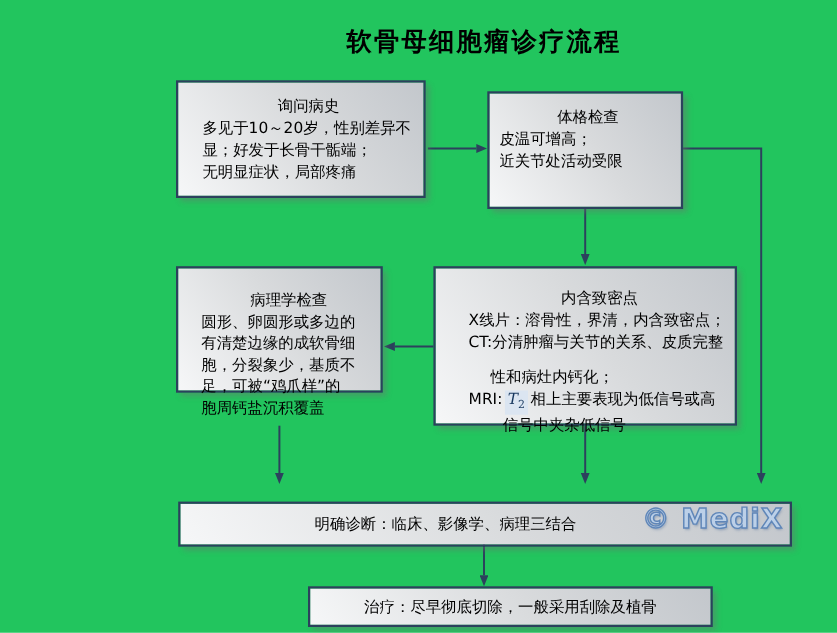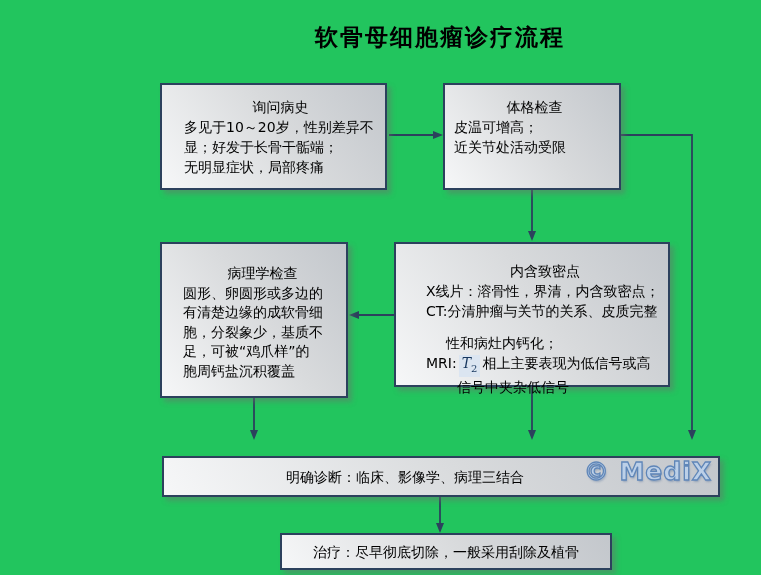--- a/index.html
+++ b/index.html
@@ -14,43 +14,43 @@
 
   .flowbox {
     position:absolute;
     border:2px solid #2c415d;
     background:linear-gradient(235deg,#c3c7cc 0%,#d8dadc 45%,#f6f7f8 100%);
     box-shadow:4px 4px 5px rgba(110,110,110,0.45);
     color:#000; font-size:14px; line-height:20px;
   }
   .flowbox .heading { text-align:center; }
 
-  .box-history   { left:160px; top:83px;  width:227px; height:107px; padding:12px 8px 0 22px; }
+  .box-history   { left:160px; top:73px;  width:227px; height:107px; padding:12px 8px 0 22px; }
   .box-physical  { left:443px; top:83px;  width:178px; height:107px; padding:12px 4px 0 9px; }
   .box-imaging   { left:394px; top:242px; width:276px; height:145px; padding:17px 4px 0 30px; }
-  .box-pathology { left:160px; top:242px; width:188px; height:156px; padding:20px 4px 0 21px; line-height:19.5px; }
+  .box-pathology { left:160px; top:242px; width:188px; height:115px; padding:20px 4px 0 21px; line-height:19.5px; }
 
   .indent-1 { padding-left:20px;margin-top:12px; }
   .indent-2 { padding-left:31px; }
 
   .formula {
     display:inline-block; background:#dbe5f1; color:#17375e;
     font-family:"DejaVu Serif","Liberation Serif",serif; font-style:italic;
     padding:0 3px; margin:0 2px; line-height:16px;
   }
   .formula sub { font-size:10px; font-style:normal; }
 
   .box-diagnosis {
     left:162px; top:440px; width:558px; height:41px;
     display:flex; align-items:center; justify-content:center;
     padding-right:72px;
     margin-top:16px;
   }
   .box-treatment {
-    left:280px; top:533px; width:332px; height:37px;
+    left:280px; top:533px; width:368px; height:37px;
     display:flex; align-items:center; justify-content:center;
   }
 
   .watermark {
     position:absolute; right:6px; top:4px; height:33px;
     font-size:25px; font-weight:bold; letter-spacing:1px;
     color:#bcd0e8; -webkit-text-stroke:1.3px #5f86b8;
     text-shadow:1px 2px 2px rgba(90,120,160,0.45);
     font-family:"DejaVu Sans","Liberation Sans",sans-serif;
   }

